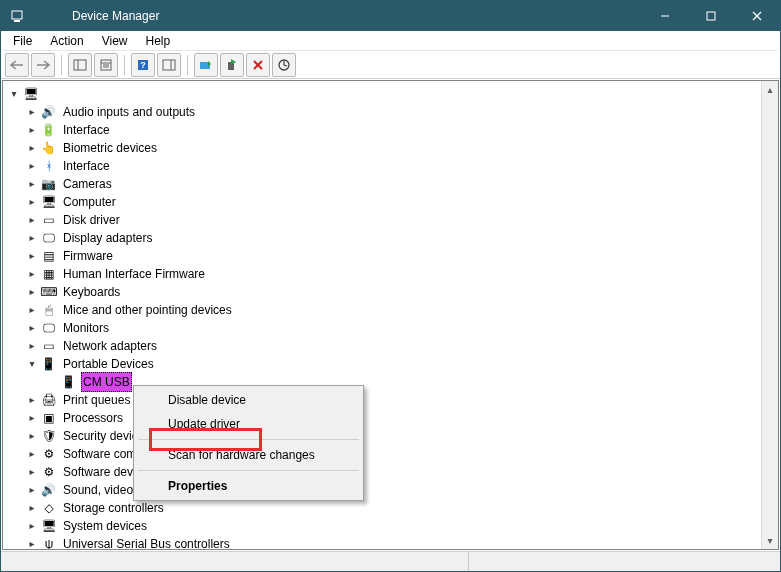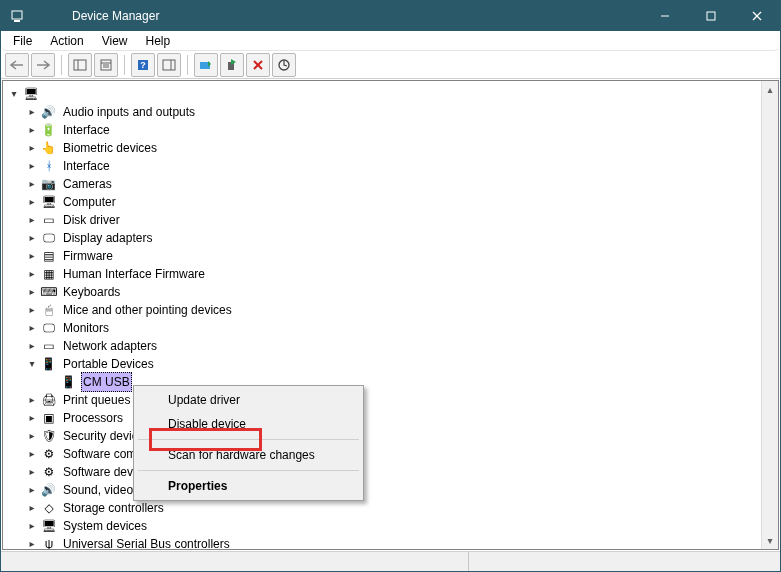--- a/index.html
+++ b/index.html
@@ -99,21 +99,21 @@
     font-size:10px;color:#404040;
     margin-right:2px;
   }
   .dev-icon{
     width:16px;height:16px;
     display:inline-flex;align-items:center;justify-content:center;
     margin-right:4px;
     font-size:12px;
   }
   .row.selected .label{
-    background:#c4b5fd;
+    background:#d946ef;
     border:1px dotted #000;
     padding:0 1px;
   }
   .label{padding:0 2px;}
   .context-menu{
     position:absolute;
     left:132px; top:384px;
     width:231px;
     background:#f0f0f0;
     border:1px solid #a0a0a0;
@@ -405,22 +405,22 @@
       </div>
     </div>
   <div class="scrollbar-v">
     <div class="scroll-arrow">▴</div>
     <div style="flex:1"></div>
     <div class="scroll-arrow" style="position:absolute;bottom:0;width:100%;">▾</div>
   </div>
 </div>
 
 <div class="context-menu">
+  <div class="cm-item">Disable device</div>
   <div class="cm-item">Update driver</div>
-  <div class="cm-item">Disable device</div>
   <div class="cm-sep"></div>
   <div class="cm-item">Scan for hardware changes</div>
   <div class="cm-sep"></div>
   <div class="cm-item bold">Properties</div>
 </div>
 
 <div class="red-highlight"></div>
 
 <div class="statusbar">
   <div class="sb-sep"></div>

